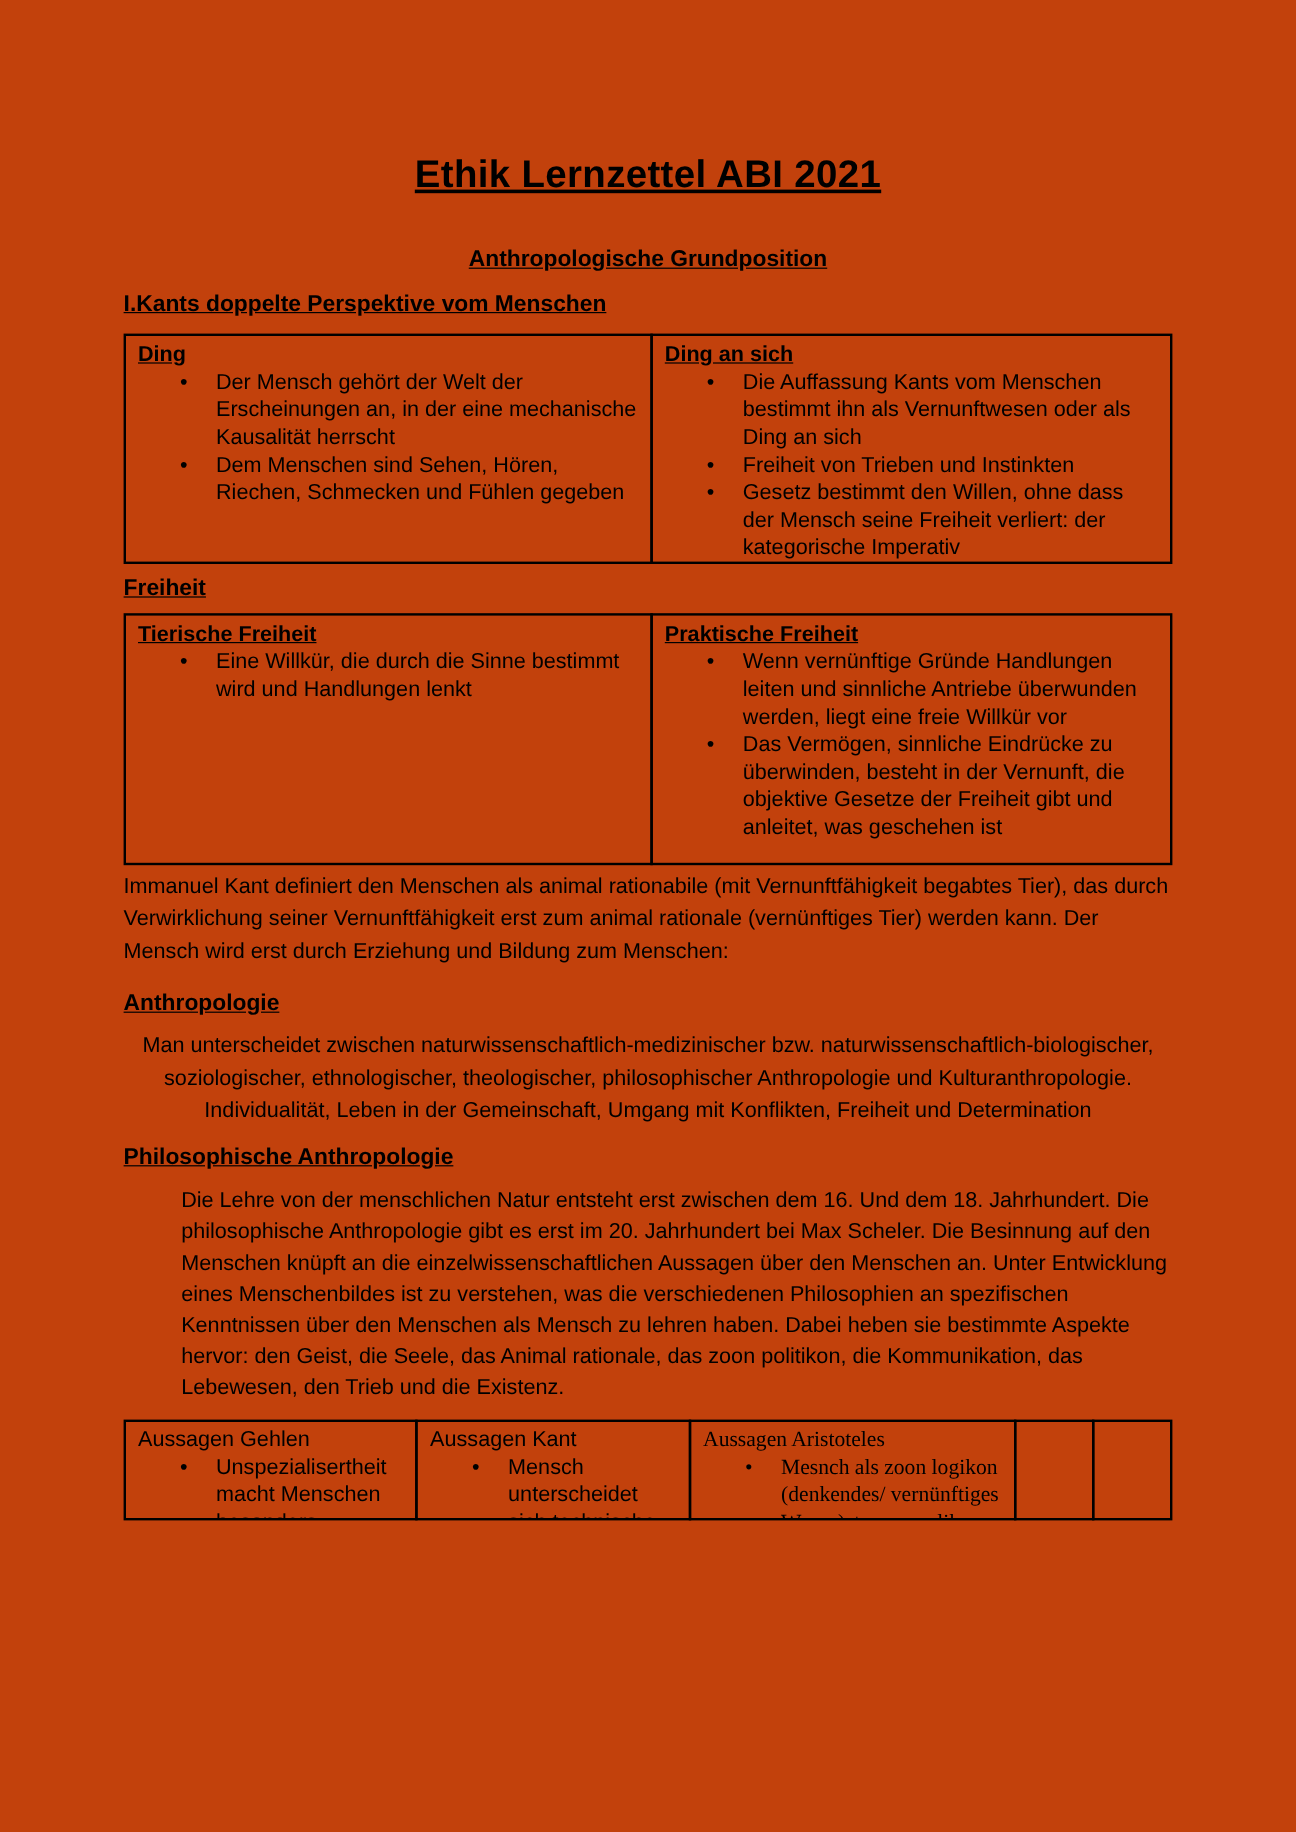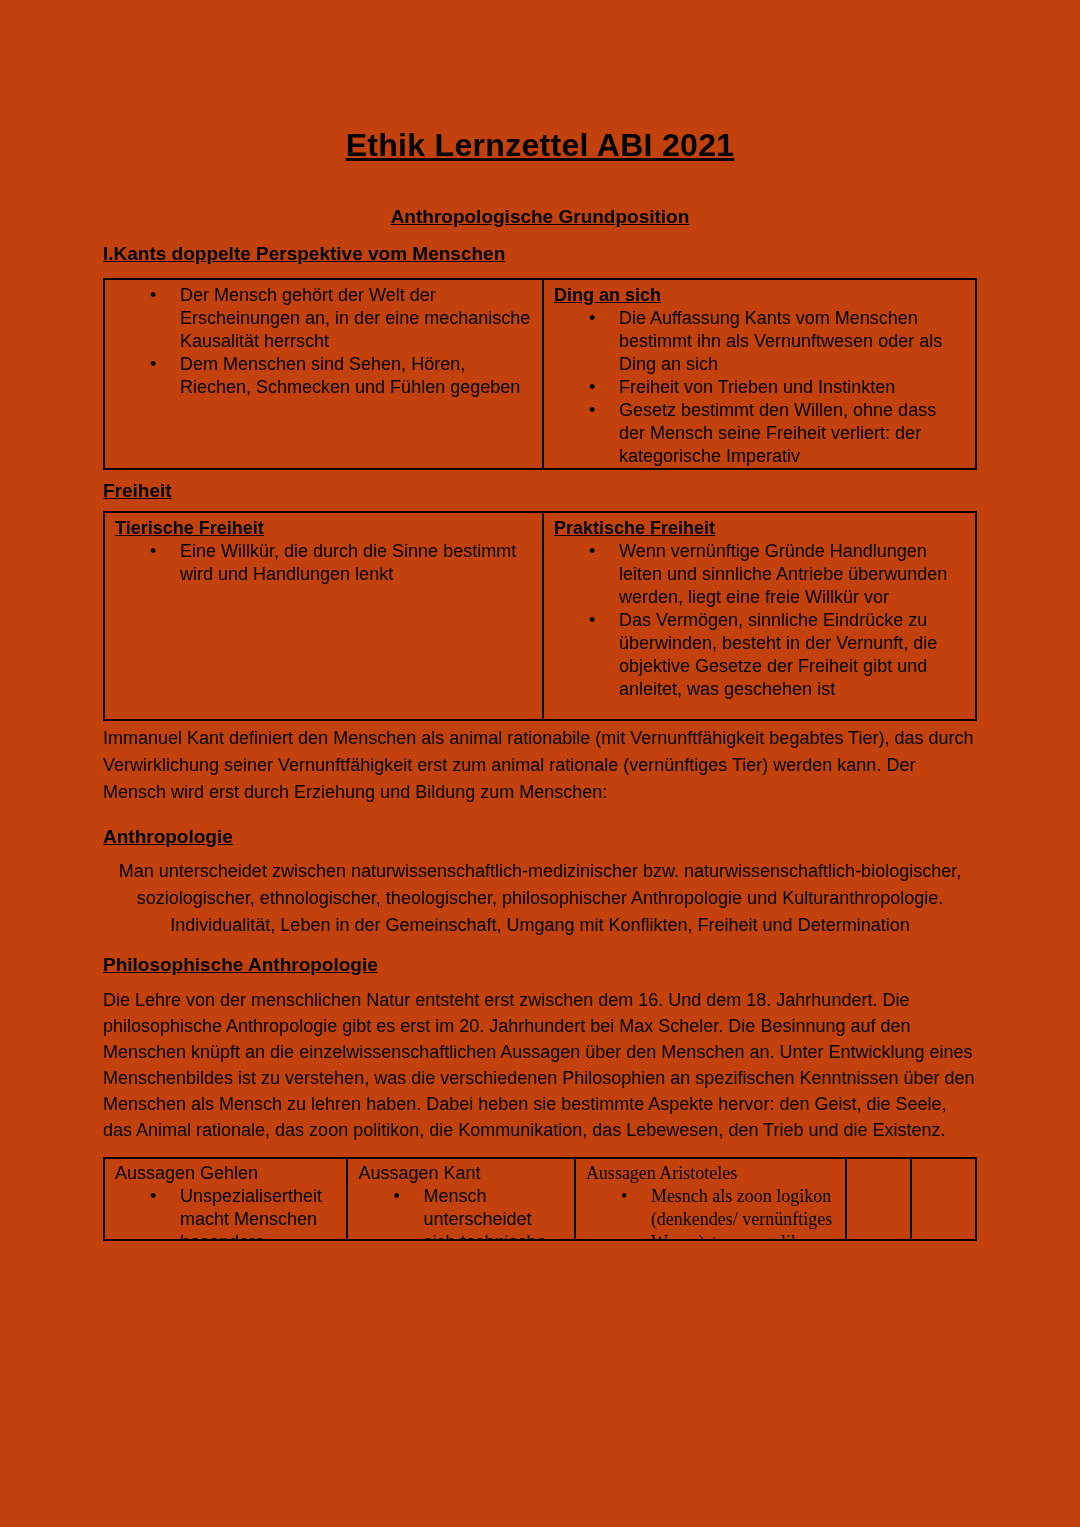--- a/index.html
+++ b/index.html
@@ -53,21 +53,21 @@
   .cell li::before { content: "\2022"; position: absolute; left: -30px; }
 
   .tbl-kant     { margin-top: 13px; height: 192px; }
   .tbl-freiheit { margin-top: 9px;  height: 210px; }
   .tbl-kant .cell-left,  .tbl-freiheit .cell-left  { width: 442px; }
   .tbl-kant .cell-right, .tbl-freiheit .cell-right { width: 436px; }
 
   .body-p { line-height: 27px; }
   .p-kant    { margin-top: 4px; }
   .p-anthro  { margin-top: 10px; text-align: center; }
-  .p-phil    { margin-top: 11px; line-height: 26px; }
+  .p-phil    { margin-top: 11px; line-height: 26px; margin-left: 48px; }
 
   .num-list {
     margin-top: 10px;
     padding-left: 62px;
     line-height: 27px;
     list-style: decimal outside;
   }
   .num-list li { padding-left: 4px; }
 
   .tbl-aussagen { margin-top: 14px; height: 84px; }
@@ -86,20 +86,21 @@
   <div class="content">
 
     <h1 class="doc-title">Ethik Lernzettel ABI 2021</h1>
 
     <h2 class="sec-h h-grundposition">Anthropologische Grundposition</h2>
 
     <h2 class="sec-h h-kants">I.Kants doppelte Perspektive vom Menschen</h2>
 
     <div class="tbl tbl-kant">
       <div class="cell cell-left">
+        <div class="cell-h">Ding</div>
         <ul>
           <li>Der Mensch gehört der Welt der Erscheinungen an, in der eine mechanische Kausalität herrscht</li>
           <li>Dem Menschen sind Sehen, Hören, Riechen, Schmecken und Fühlen gegeben</li>
         </ul>
       </div>
       <div class="cell cell-right">
         <div class="cell-h">Ding an sich</div>
         <ul>
           <li>Die Auffassung Kants vom Menschen bestimmt ihn als Vernunftwesen oder als Ding an sich</li>
           <li>Freiheit von Trieben und Instinkten</li>

